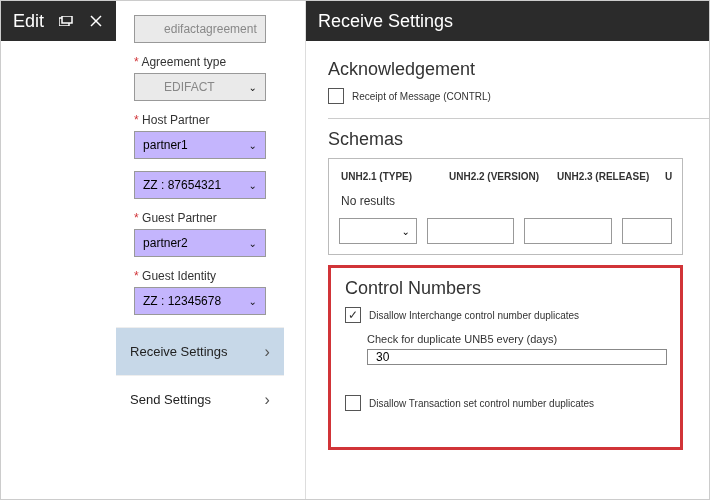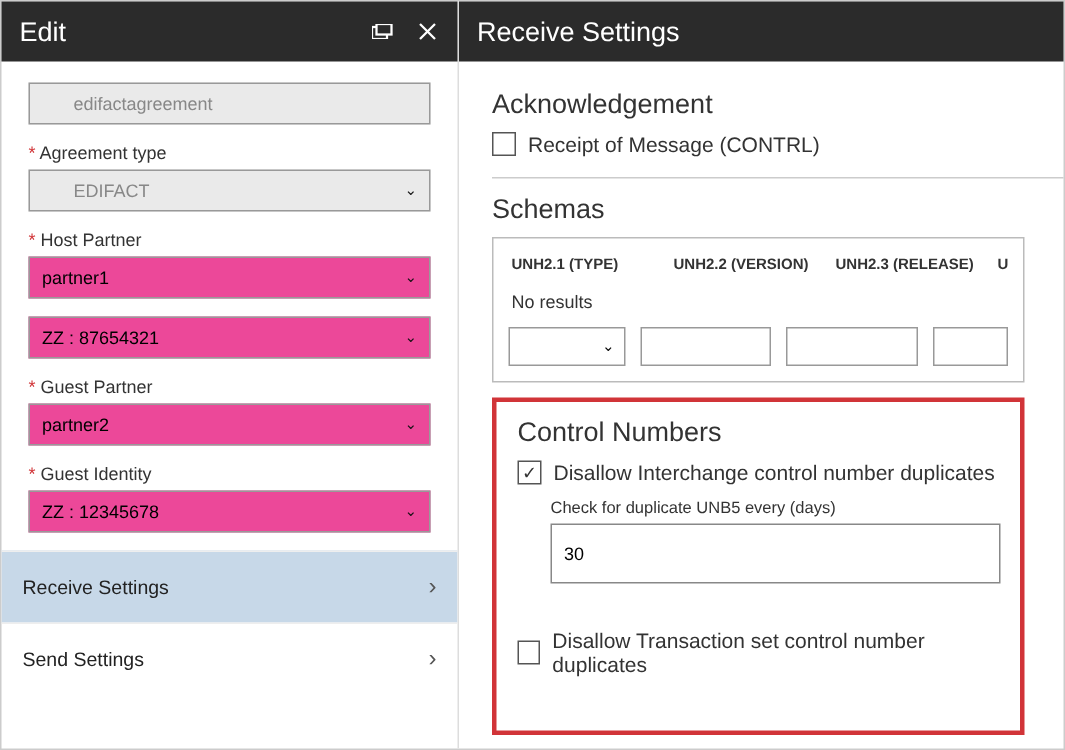--- a/index.html
+++ b/index.html
@@ -1,56 +1,56 @@
 <!DOCTYPE html>
 <html><head>
 <meta charset="utf-8">
 <style>
   * { box-sizing: border-box; font-family: "Segoe UI", Arial, sans-serif; }
   body { margin: 0; width: 710px; height: 500px; overflow: hidden; background: #fff; }
   .wrap { display: flex; width: 710px; height: 500px; border: 1px solid #ccc; }
-  .left { width: 305px; border-right: 1px solid #ddd; display: flex; flex-direction: column; }
+  .left { width: 305px; border-right: 1px solid #ddd; display: flex; }
   .right { flex: 1; display: flex; flex-direction: column; }
   .hdr { background: #2b2b2b; color: #fff; height: 40px; display: flex; align-items: center; padding: 0 12px; font-size: 18px; font-weight: 400; }
   .hdr .spacer { flex: 1; }
   .hdr .winicon { width: 16px; height: 16px; margin-left: 14px; display: inline-flex; align-items: center; justify-content: center; }
   .left-body { padding: 14px 18px 0 18px; overflow: hidden; }
   .field { margin-bottom: 12px; }
   .lbl { font-size: 12px; color: #333; display: block; margin-bottom: 4px; }
   .req::before { content: "* "; color: #d13438; }
   .txtinput, .selectbox {
-    width: 100%; height: 28px; border: 1px solid #999; background: #ec4899;
+    width: 100%; height: 28px; border: 1px solid #999; background: #c4b5fd;
     font-size: 12px; padding: 0 8px; display: flex; align-items: center; justify-content: space-between;
   }
   .disabled { background: #eaeaea; color: #888; padding-left: 29px; }
   .selectbox .chev { font-size: 10px; color: #111; }
   .navitem {
     display: flex; align-items: center; justify-content: space-between;
     padding: 0 14px; height: 48px; font-size: 13px; color: #222;
     margin-left: -18px; margin-right: -18px;
     border-top: 1px solid #eee;
   }
   .navitem.active { background: #c7d8e8; }
   .navitem .arrow { font-size: 16px; color: #555; }
   .right-body { padding: 16px 0 0 22px; overflow: hidden; }
   .section-title { font-size: 18px; color: #333; margin: 2px 0 8px 0; font-weight: 400; }
-  .chkrow { display: flex; align-items: center; font-size: 14px; color: #333; margin: 6px 0; }
+  .chkrow { display: flex; align-items: center; font-size: 10px; color: #333; margin: 6px 0; }
   .chkbox { width: 16px; height: 16px; border: 1px solid #555; background: #fff; margin-right: 8px; display: inline-flex; align-items: center; justify-content: center; font-size: 12px; color: #333; }
   .checked::after { content: "✓"; }
   .schemas-box { border: 1px solid #bbb; padding: 8px 10px 10px 10px; margin-top: 6px; width: 355px; }
   .schemas-head { display: flex; gap: 18px; font-size: 10px; font-weight: 700; color: #333; padding: 4px 2px 10px 2px; white-space: nowrap; overflow: hidden; }
   .schemas-head span { min-width: 90px; }
   .schemas-none { font-size: 12px; color: #333; padding: 2px 2px 10px 2px; }
   .schemas-inputs { display: flex; gap: 10px; }
   .small-sel { width: 78px; height: 26px; border: 1px solid #999; display: flex; align-items: center; justify-content: flex-end; padding: 0 6px; font-size: 10px; }
   .small-in { width: 88px; height: 26px; border: 1px solid #999; }
   .hr { border-top: 1px solid #ccc; margin: 14px -22px 10px 0; }
   .callout { border: 3px solid #d13438; padding: 10px 14px 30px 14px; width: 355px; margin-top: 10px; }
   .sublabel { font-size: 11px; color: #333; margin: 10px 0 4px 22px; }
-  .numinput { margin-left: 22px; width: 300px; height: 40px; border: 1px solid #888; font-size: 12px; padding: 4px 8px; display: flex; align-items: center; text-align: center; }
+  .numinput { margin-left: 22px; width: 300px; height: 16px; border: 1px solid #888; font-size: 12px; padding: 4px 8px; display: flex; align-items: center; text-align: center; }
 </style>
 </head>
 <body>
 
 <div class="wrap">
 
   <div class="left">
     <div class="hdr">
       <span>Edit</span>
       <span class="spacer"></span>

